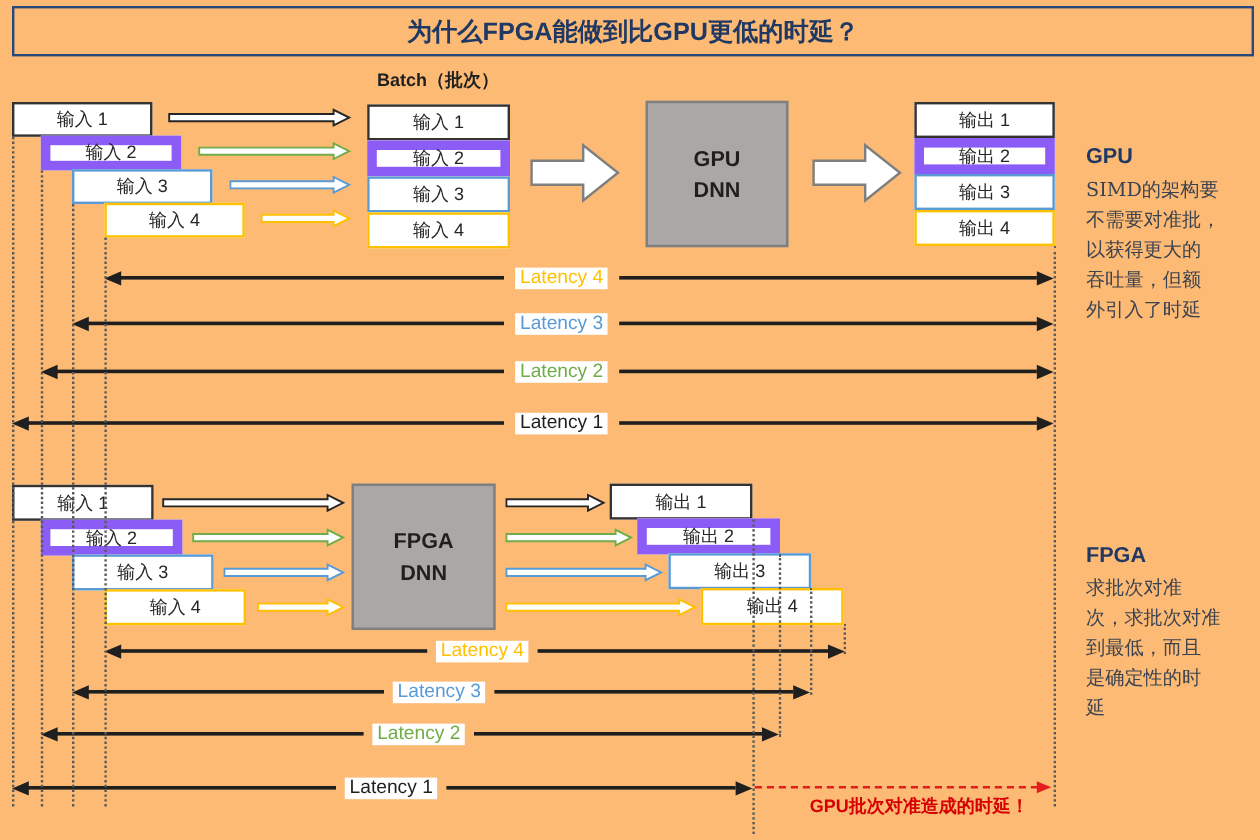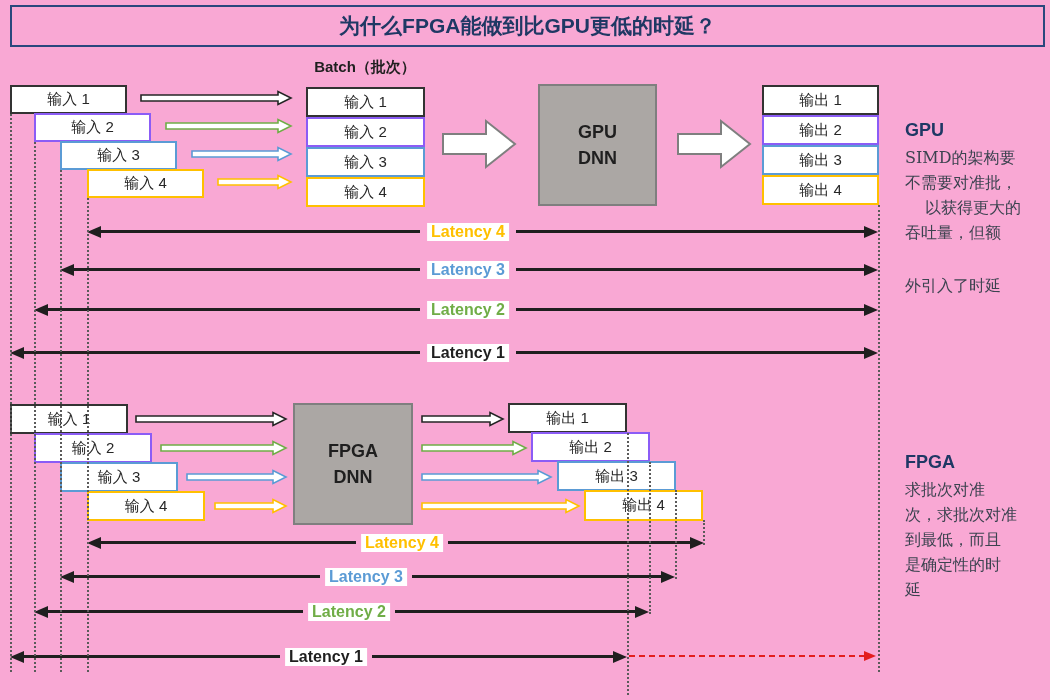--- a/index.html
+++ b/index.html
@@ -1,42 +1,42 @@
 <!DOCTYPE html>
 <html><head>
 <meta charset="utf-8">
 <style>
   html,body{margin:0;padding:0;background:#fff;}
-  #stage{position:relative;width:1050px;height:700px;background:#f9a8d4;overflow:hidden;
+  #stage{position:relative;width:1050px;height:700px;background:#fdba74;overflow:hidden;
          font-family:"Liberation Sans",sans-serif;}
   .abs{position:absolute;}
   
   .title-box{left:10px;top:5px;width:1031px;height:38px;border:2.5px solid #29487d;
              display:flex;align-items:center;justify-content:center;}
   .title-text{font-size:21px;font-weight:700;color:#1F3864;}
   
   .box{position:absolute;background:#fff;box-sizing:border-box;display:flex;align-items:center;
        justify-content:center;font-size:15px;color:#262626;z-index:2;}
   .b-black{border:2px solid #333333;}
-  .b-green{border:2px solid #8b5cf6;}
+  .b-green{border:8px solid #8b5cf6;}
   .b-blue{border:2px solid #5B9BD5;}
   .b-orange{border:2px solid #FFC000;}
   
   .proc{position:absolute;background:#ABA7A4;border:2px solid #7F7F7F;box-sizing:border-box;
         display:flex;flex-direction:column;align-items:center;justify-content:center;
         font-size:18px;font-weight:600;color:#1f1f1f;line-height:26px;z-index:2;}
   
   .vline{position:absolute;width:0;border-left:2px dotted #5a5a5a;z-index:3;}
   
   .seg{position:absolute;height:3px;background:#1f1f1f;z-index:1;}
   .ah{position:absolute;width:0;height:0;border-top:6px solid transparent;
       border-bottom:6px solid transparent;z-index:1;}
   .ahl{border-right:14px solid #1f1f1f;}
   .ahr{border-left:14px solid #1f1f1f;}
-  .lat-label{position:absolute;font-size:16px;font-weight:700;white-space:nowrap;
+  .lat-label{position:absolute;font-size:16px;font-weight:400;white-space:nowrap;
              transform:translateX(-50%);z-index:4;background:#fff;padding:0 4px;}
   .c-orange{color:#FFC000;} .c-blue{color:#5B9BD5;} .c-green{color:#70AD47;} .c-black{color:#1f1f1f;}
   
   .side-head{position:absolute;font-size:18px;font-weight:700;color:#1F3864;z-index:2;}
   .note-line{position:absolute;font-family:"DejaVu Serif",serif;font-size:16px;color:#3c4350;
              white-space:nowrap;z-index:2;}
   
   .red-dash{position:absolute;height:0;border-top:2px dashed #E31E1E;z-index:1;}
   .ahr-red{position:absolute;width:0;height:0;border-top:5px solid transparent;
            border-bottom:5px solid transparent;border-left:12px solid #E31E1E;z-index:1;}
@@ -106,23 +106,23 @@
     </svg>
 
   <div class="box b-black" style="left:762px;top:85px;width:117px;height:30px;">输出 1</div>
   <div class="box b-green" style="left:762px;top:115px;width:117px;height:30px;">输出 2</div>
   <div class="box b-blue" style="left:762px;top:145px;width:117px;height:30px;">输出 3</div>
   <div class="box b-orange" style="left:762px;top:175px;width:117px;height:30px;">输出 4</div>
 
   <div class="side-head" style="left:905px;top:120px;">GPU</div>
   <div class="note-line" style="left:905px;top:148px;">SIMD的架构要</div>
   <div class="note-line" style="left:905px;top:173px;">不需要对准批，</div>
-  <div class="note-line" style="left:905px;top:198px;margin-left:20px;">以获得更大的</div>
+  <div class="note-line" style="left:905px;top:198px;">以获得更大的</div>
   <div class="note-line" style="left:905px;top:223px;">吞吐量，但额</div>
-  <div class="note-line" style="left:905px;top:248px;margin-top:28px;">外引入了时延</div>
+  <div class="note-line" style="left:905px;top:248px;">外引入了时延</div>
 
   <div class="ah ahl" style="left:87px;top:226px;"></div>
   <div class="seg" style="left:100px;top:230px;width:320px;"></div>
   <div class="lat-label c-orange" style="left:468px;top:223px;">Latency 4</div>
   <div class="seg" style="left:516px;top:230px;width:348px;"></div>
   <div class="ah ahr" style="left:864px;top:226px;"></div>
 
   <div class="ah ahl" style="left:60px;top:264px;"></div>
   <div class="seg" style="left:73px;top:268px;width:347px;"></div>
   <div class="lat-label c-blue" style="left:468px;top:261px;">Latency 3</div>
@@ -208,14 +208,15 @@
   <div class="ah ahr" style="left:635px;top:606px;"></div>
 
   <div class="ah ahl" style="left:10px;top:651px;"></div>
   <div class="seg" style="left:23px;top:655px;width:257px;"></div>
   <div class="lat-label c-black" style="left:326px;top:648px;">Latency 1</div>
   <div class="seg" style="left:372px;top:655px;width:241px;"></div>
   <div class="ah ahr" style="left:613px;top:651px;"></div>
 
   <div class="red-dash" style="left:629px;top:655px;width:236px;"></div>
   <div class="ahr-red" style="left:864px;top:651px;"></div>
+  <div class="red-text" style="left:766px;top:663px;">GPU批次对准造成的时延！</div>
 
 </div>
 
 </body></html>

